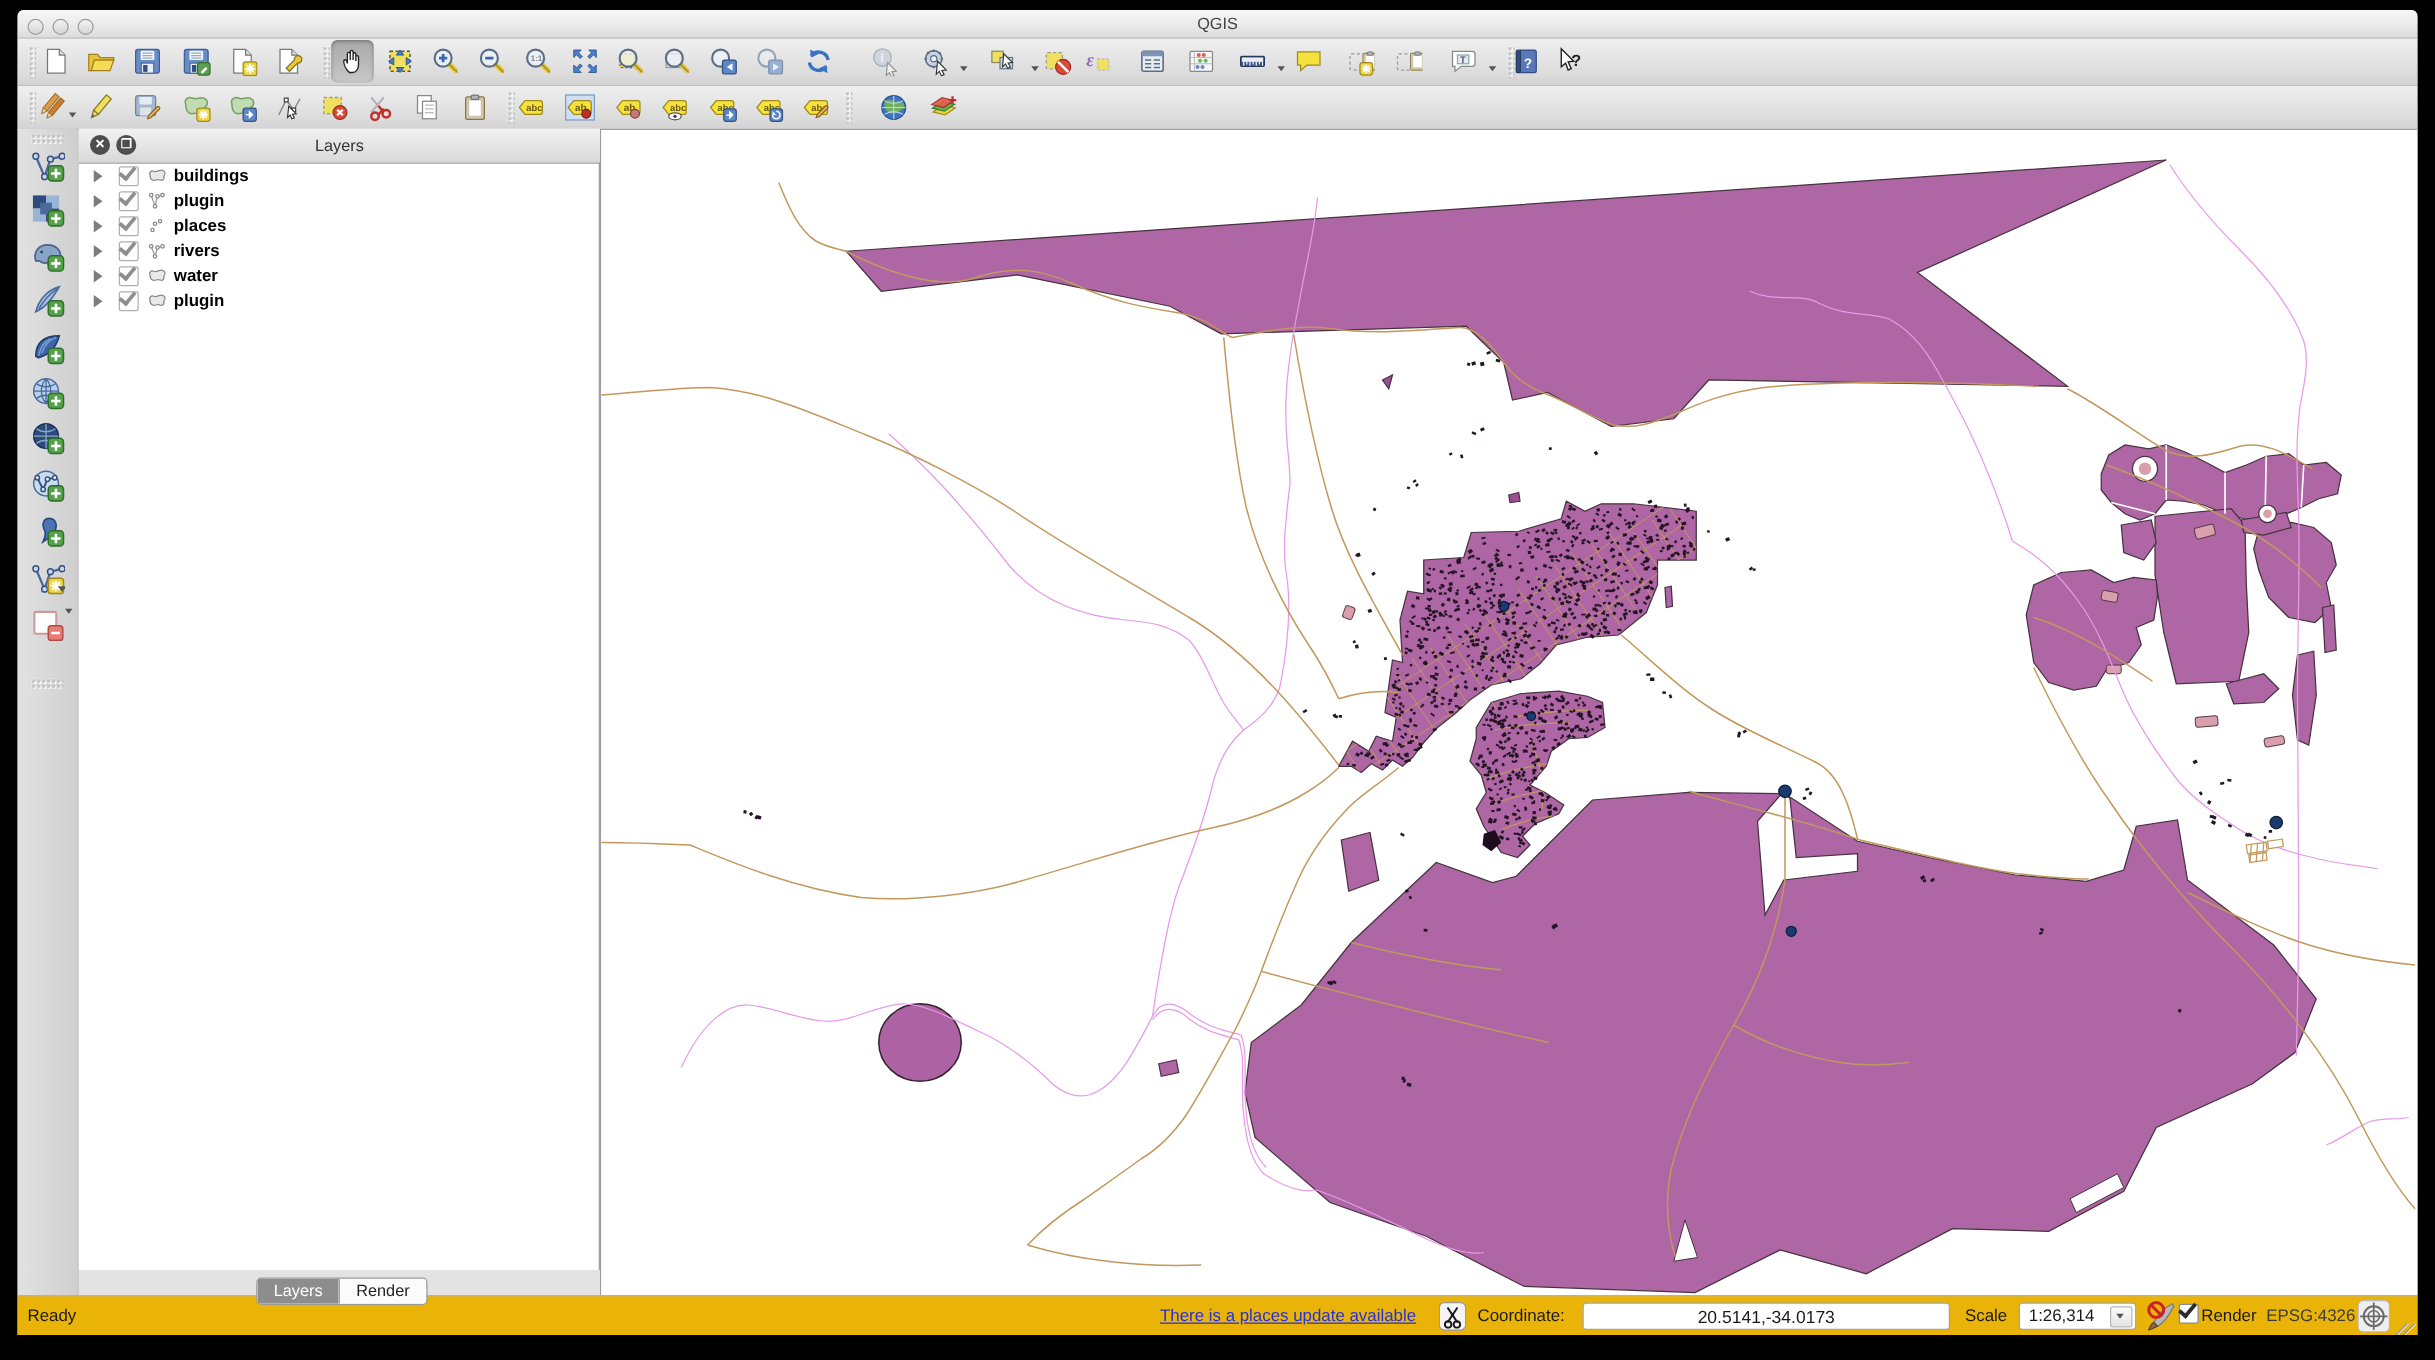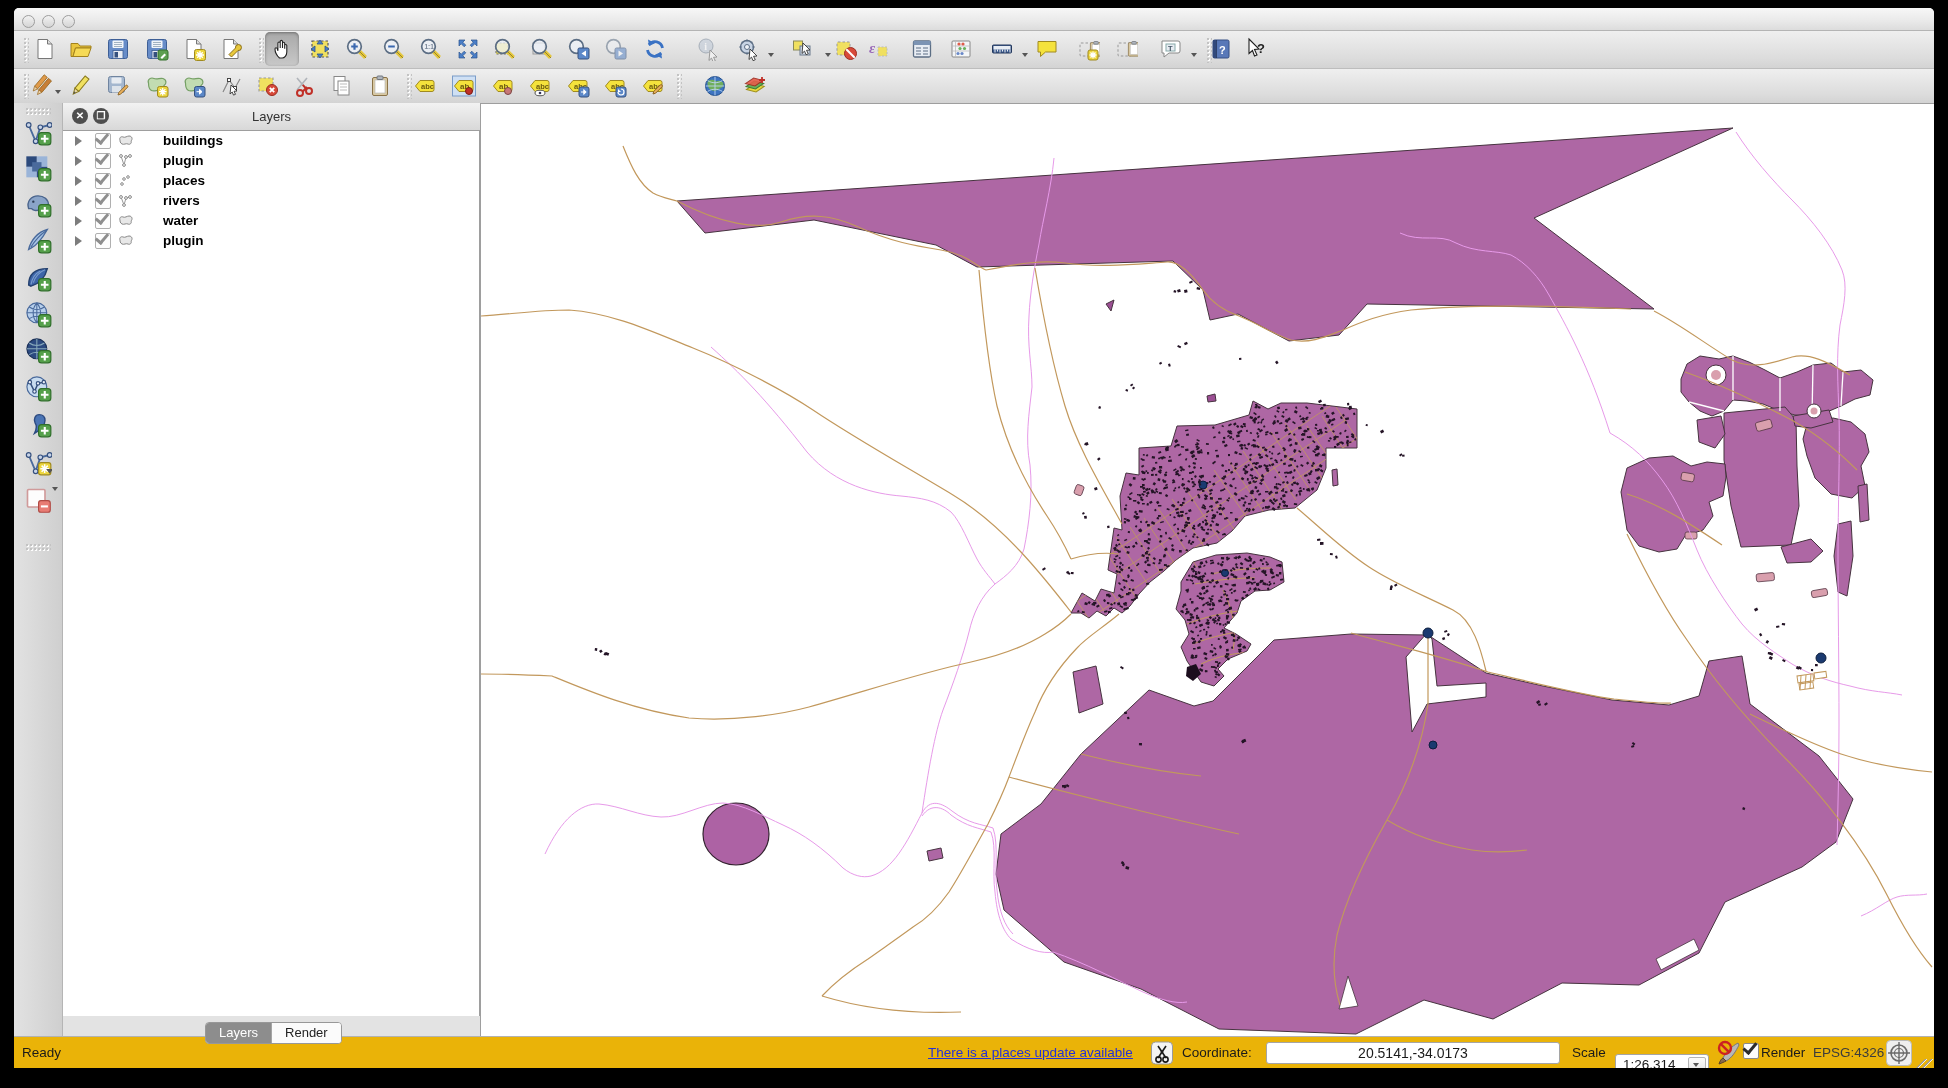--- a/index.html
+++ b/index.html
@@ -25,40 +25,41 @@
 #phead{position:absolute;left:0;top:0;width:417px;height:27px;
  background:linear-gradient(#f2f2f2,#d8d8d8);border-bottom:1px solid #9e9e9e;}
 #phead .t{position:absolute;left:0;right:0;top:6px;text-align:center;font-size:13px;color:#333;}
 .pbtn{position:absolute;top:5px;width:16px;height:16px;border-radius:50%;background:#4e4e4e;color:#fff;
  text-align:center;line-height:16px;font-size:10px;font-weight:bold;}
 .trow{position:absolute;left:0;width:417px;height:20px;}
 .tri{position:absolute;left:12px;top:5px;width:0;height:0;border-top:5px solid transparent;border-bottom:5px solid transparent;border-left:7px solid #7d7d7d;}
 .cb{position:absolute;left:32px;top:2px;width:14px;height:14px;background:#fdfdfd;border:1px solid #b0b0b0;border-radius:2px;}
 .cb:after{content:"";position:absolute;left:2px;top:-3px;width:5px;height:10px;border:solid #8e8e8e;border-width:0 3px 3px 0;transform:rotate(40deg);}
 .lico{position:absolute;left:55px;top:2px;width:16px;height:16px;}
-.lbl{position:absolute;left:76px;top:2px;font-size:13.5px;font-weight:bold;color:#000;margin-left:24px;}
+.lbl{position:absolute;left:76px;top:2px;font-size:13.5px;font-weight:bold;color:#000;}
 #tabs{position:absolute;left:49px;top:1012px;width:417px;height:24px;z-index:6;}
 #tabbox{position:absolute;left:142px;top:2px;height:20px;border:1px solid #989898;border-radius:4px;overflow:hidden;background:#fff;}
 .tab{display:inline-block;height:20px;line-height:20px;padding:0 13px;font-size:13px;float:left;}
 #map{position:absolute;left:466px;top:95px;width:1454px;height:933px;background:#fff;border-left:1px solid #9e9e9e;border-top:1px solid #9e9e9e;box-sizing:border-box;}
 #sbar{position:absolute;left:0;top:1028px;width:1920px;height:32px;background:#eab308;border-top:1px solid #b2b2b2;font-size:13.5px;color:#1a1a1a;}
 #sbar .txt{position:absolute;top:8px;}
 #coordbox{position:absolute;left:1252px;top:5px;width:292px;height:20px;background:#fff;border:1px solid #a5a5a5;border-radius:3px;text-align:center;line-height:20px;font-size:14px;}
-#scombo{position:absolute;left:1601px;top:5px;width:92px;height:20px;background:#fff;border:1px solid #a5a5a5;border-radius:3px;font-size:13.5px;margin-top:12px;}
+#scombo{position:absolute;left:1601px;top:5px;width:92px;height:20px;background:#fff;border:1px solid #a5a5a5;border-radius:3px;font-size:13.5px;}
 #scombo .da{position:absolute;right:2px;top:2px;width:16px;height:15px;border:1px solid #b5b5b5;border-radius:2px;background:linear-gradient(#fcfcfc,#e3e3e3);}
 #rchk{position:absolute;left:1729px;top:6px;width:14px;height:14px;background:#fdfdfd;border:1px solid #8a8a8a;border-radius:2px;}
 #rchk:after{content:"";position:absolute;left:2px;top:-4px;width:5px;height:11px;border:solid #2c2c2c;border-width:0 3px 3px 0;transform:rotate(40deg);}
 </style>
 </head>
 <body>
 <div id="win">
  <div id="titlebar">
   <div class="tl" style="left:8px"></div>
   <div class="tl" style="left:28px"></div>
   <div class="tl" style="left:48px"></div>
+  <div id="title">QGIS</div>
  </div>
  <div class="tbar" id="tb1">
       <div style="position:absolute;left:251px;top:1px;width:34px;height:34px;border-radius:5px;background:linear-gradient(#a8a8a8,#c8c8c8);box-shadow:inset 0 1px 3px rgba(0,0,0,.35);"></div>
       <div class="ic" style="left:19px;top:6px"><svg viewBox="0 0 24 24" width="24" height="24">
           <path d="M5 2.5h9.5l4.5 4.5V21.5H5z" fill="#fff" stroke="#777"></path>
           <path d="M14.5 2.5v4.5h4.5" fill="#ddd" stroke="#777"></path>
         </svg></div>
       <div class="ic" style="left:55px;top:6px"><svg viewBox="0 0 24 24" width="24" height="24">
           <path d="M2 6.5h7l2 2.5h11v2H6.5L4 19.5H2z" fill="#e9c53e" stroke="#a3821c"></path>
           <path d="M4 19.5L6.5 11H22l-3 8.5z" fill="#f6da56" stroke="#a3821c"></path>

